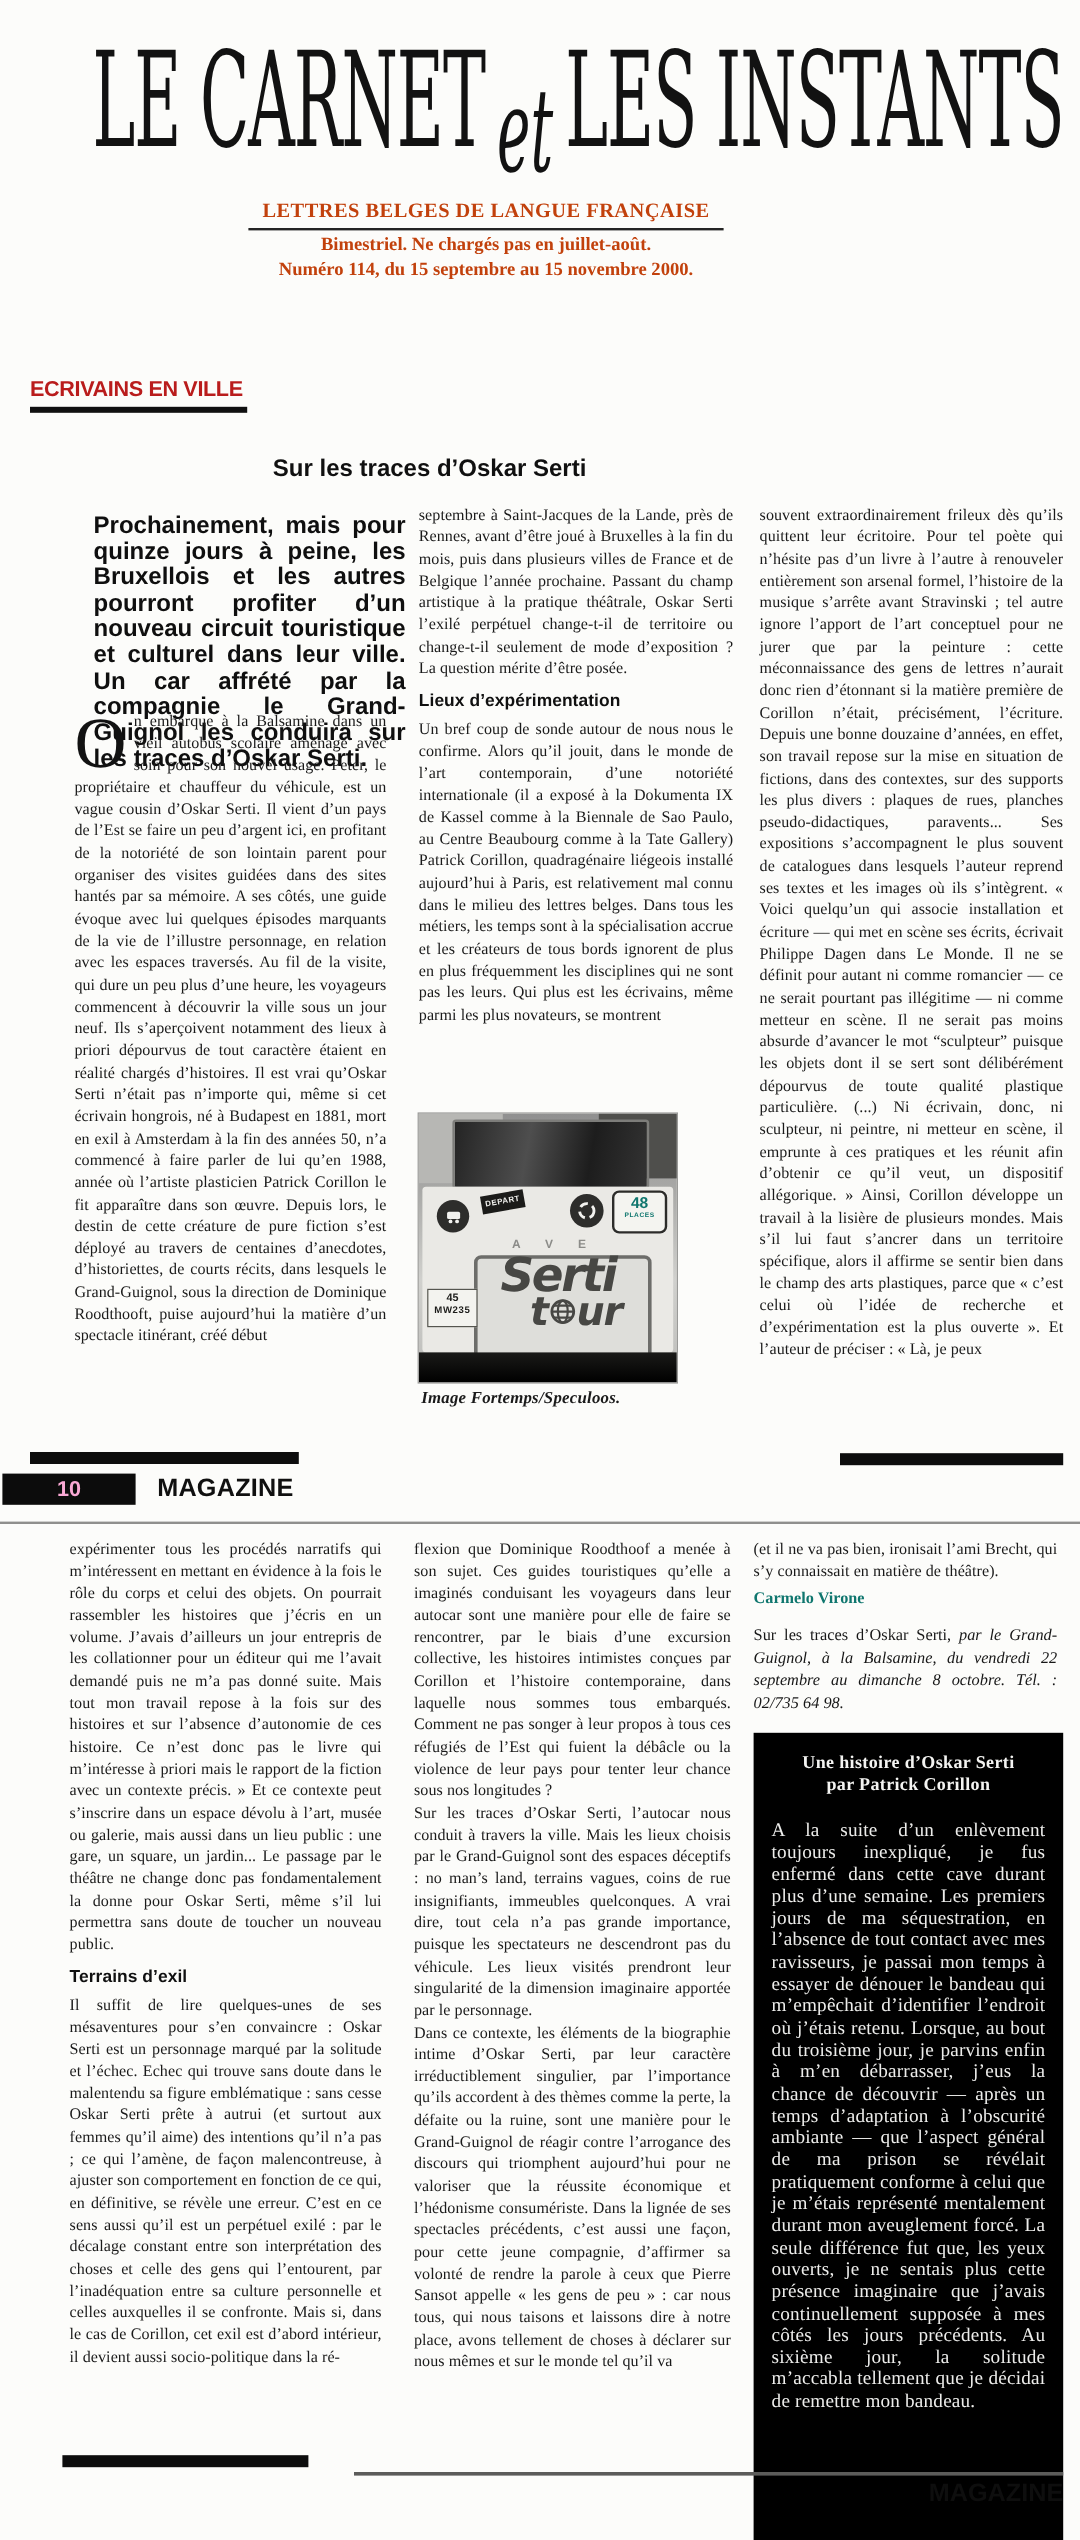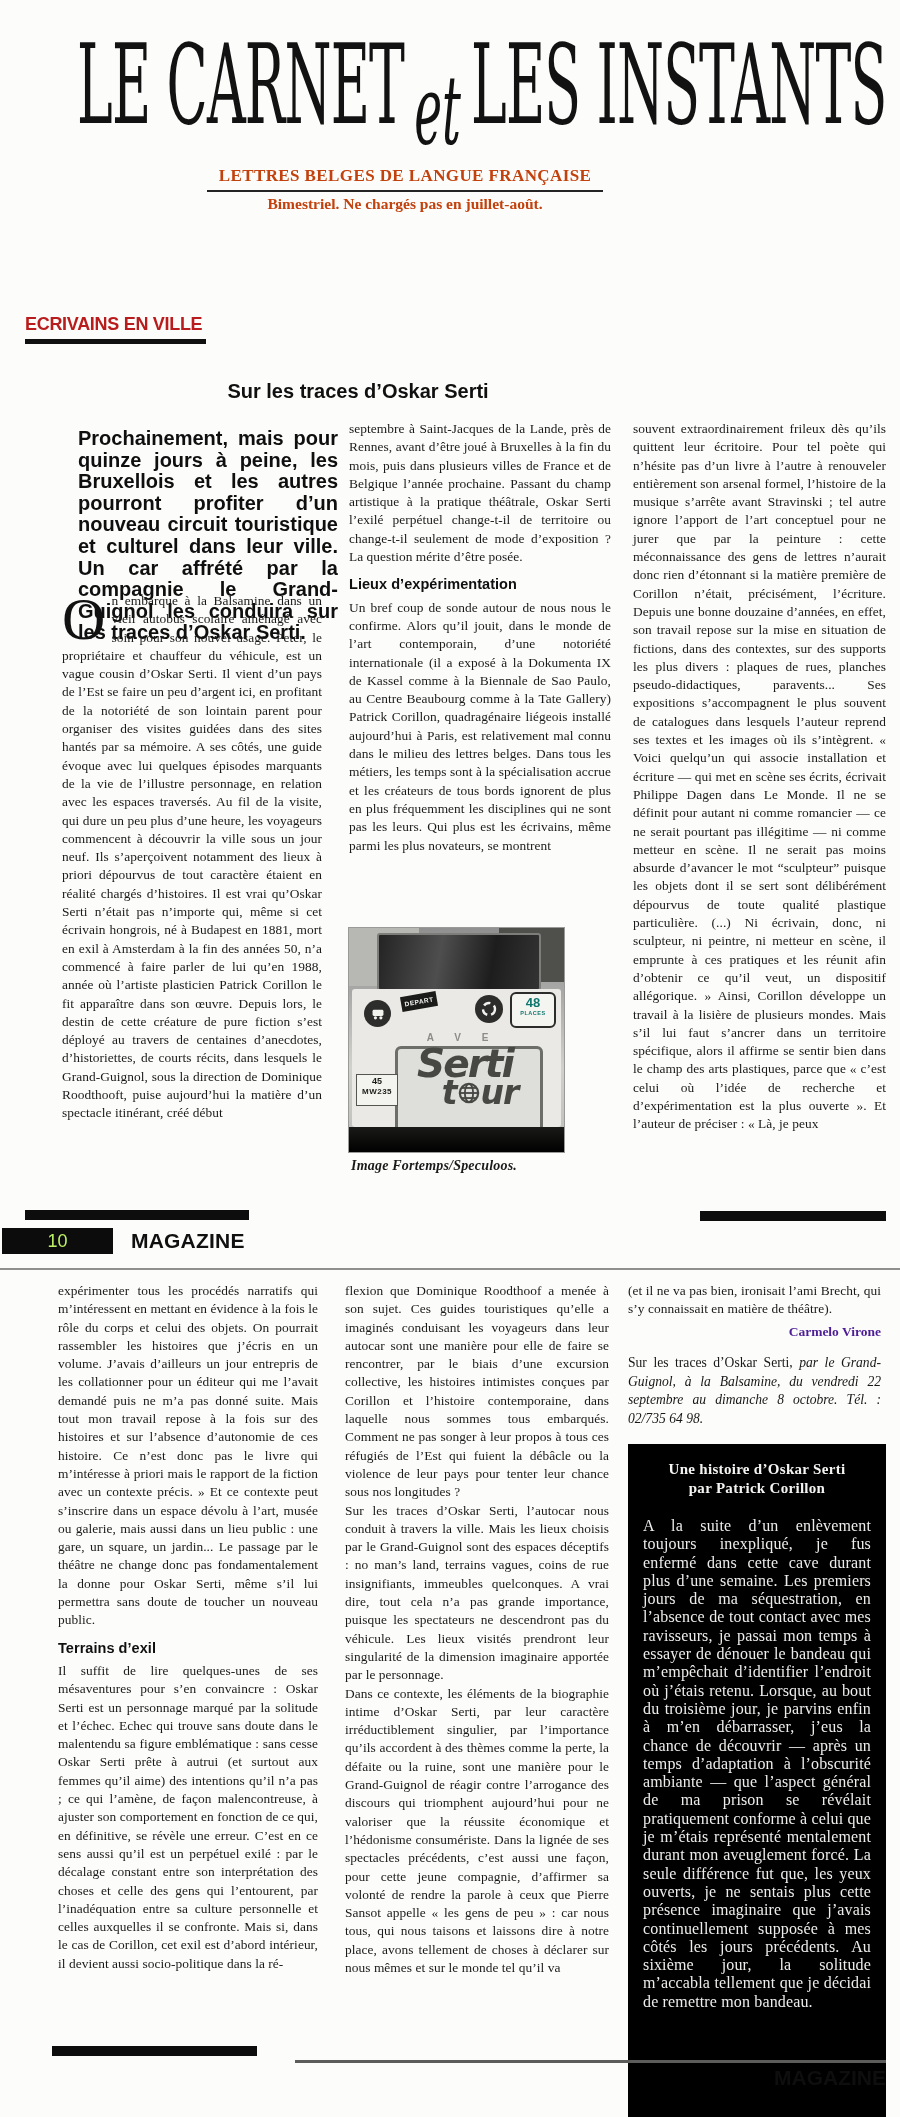--- a/index.html
+++ b/index.html
@@ -73,35 +73,35 @@
   .ph-plate .p2{font-size:8px;font-weight:bold;line-height:10px;letter-spacing:.5px;}
   .ph-bumper{position:absolute;left:0;top:199px;width:215px;height:25px;
     background:linear-gradient(#1a1a18,#000);}
   #photo-caption{position:absolute;left:351px;top:1158px;width:213px;
     font-style:italic;font-weight:bold;font-size:14px;color:#1a1a1a;letter-spacing:.2px;}
   
   .black-bar{position:absolute;background:#0d0d0d;}
   #bar-upleft{left:25px;top:1210px;width:224px;height:10px;}
   #bar-upright{left:700px;top:1211px;width:186px;height:10px;}
   #band10-box{position:absolute;left:2px;top:1228px;width:111px;height:26px;background:#0c0c0c;
-    color:#bef264;font-family:"Liberation Sans",sans-serif;font-weight:normal;font-size:18px;
+    color:#f9a8d4;font-family:"Liberation Sans",sans-serif;font-weight:bold;font-size:18px;
     text-align:center;line-height:26px;}
   #band-magazine{position:absolute;left:131px;top:1229px;font-family:"Liberation Sans",sans-serif;
     font-weight:bold;font-size:21px;letter-spacing:.2px;color:#101010;}
   #rule-mid{position:absolute;left:0;top:1268px;width:900px;height:2px;background:#8f8f8d;}
   #bar-botleft{left:52px;top:2046px;width:205px;height:10px;}
   #rule-bot{position:absolute;left:295px;top:2060px;width:591px;height:3px;background:#5c5c5a;}
   #footer-magazine{position:absolute;left:660px;top:2066px;width:226px;text-align:right;
     font-family:"Liberation Sans",sans-serif;font-weight:bold;font-size:21px;color:#0e0e0e;}
   
   #lcol1{position:absolute;left:58px;top:1282px;width:260px;}
   #lcol2{position:absolute;left:345px;top:1282px;width:264px;}
   #lcol3-p1{position:absolute;left:628px;top:1282px;width:253px;}
-  #signature{position:absolute;left:628px;top:1324px;width:253px;text-align:right;
-    font-weight:bold;font-size:13.5px;color:#4c1d95;}
+  #signature{position:absolute;left:628px;top:1324px;width:253px;text-align:left;
+    font-weight:bold;font-size:13.5px;color:#0f766e;}
   #info-note{position:absolute;left:628px;top:1354px;width:253px;font-size:13.6px;line-height:18.5px;
     text-align:justify;color:#171717;}
   #info-note .it{font-style:italic;}
   
   #story-box{position:absolute;left:628px;top:1444px;width:258px;height:797px;box-sizing:border-box;
     background:#000000;color:#ededeb;padding:16px 15px 12px;overflow:hidden;}
   #story-box .box-title{text-align:center;font-weight:bold;font-size:15px;line-height:19px;
     letter-spacing:.3px;color:#f4f4f2;}
   #story-box .box-body{margin-top:19px;font-size:16px;line-height:18.3px;text-align:justify;
     letter-spacing:.15px;}
@@ -113,20 +113,21 @@
 
   <div id="masthead">
     <span class="mh-scale">
       <span class="mh-part">LE CARNET</span><span class="mh-conj">et</span><span class="mh-part">LES INSTANTS</span>
     </span>
   </div>
 
   <div id="subtitle">
     <div><span class="s1">LETTRES BELGES DE LANGUE FRANÇAISE</span></div>
     <div class="s2">Bimestriel. Ne chargés pas en juillet-août.</div>
+    <div class="s3">Numéro 114, du 15 septembre au 15 novembre 2000.</div>
   </div>
 
   <div id="section-label">ECRIVAINS EN VILLE</div>
 
   <div id="article-title">Sur les traces d’Oskar Serti</div>
 
   <div id="intro">Prochainement, mais pour quinze jours à peine, les Bruxellois et les autres pourront profiter d’un nouveau circuit touristique et culturel dans leur ville. Un car affrété par la compagnie le Grand-Guignol les conduira sur les traces d’Oskar Serti.</div>
 
   <div id="col1" class="body-text">
     <p><span class="dropcap">O</span><span>n embarque à la Balsamine dans un vieil autobus scolaire aménagé avec soin pour son nouvel usage. Peter, le propriétaire et chauffeur du véhicule, est un vague cousin d’Oskar Serti. Il vient d’un pays de l’Est se faire un peu d’argent ici, en profitant de la notoriété de son lointain parent pour organiser des visites guidées dans des sites hantés par sa mémoire. A ses côtés, une guide évoque avec lui quelques épisodes marquants de la vie de l’illustre personnage, en relation avec les espaces traversés. Au fil de la visite, qui dure un peu plus d’une heure, les voyageurs commencent à découvrir la ville sous un jour neuf. Ils s’aperçoivent notamment des lieux à priori dépourvus de tout caractère étaient en réalité chargés d’histoires. Il est vrai qu’Oskar Serti n’était pas n’importe qui, même si cet écrivain hongrois, né à Budapest en 1881, mort en exil à Amsterdam à la fin des années 50, n’a commencé à faire parler de lui qu’en 1988, année où l’artiste plasticien Patrick Corillon le fit apparaître dans son œuvre. Depuis lors, le destin de cette créature de pure fiction s’est déployé au travers de centaines d’anecdotes, d’historiettes, de courts récits, dans lesquels le Grand-Guignol, sous la direction de Dominique Roodthooft, puise aujourd’hui la matière d’un spectacle itinérant, créé début</span></p>

